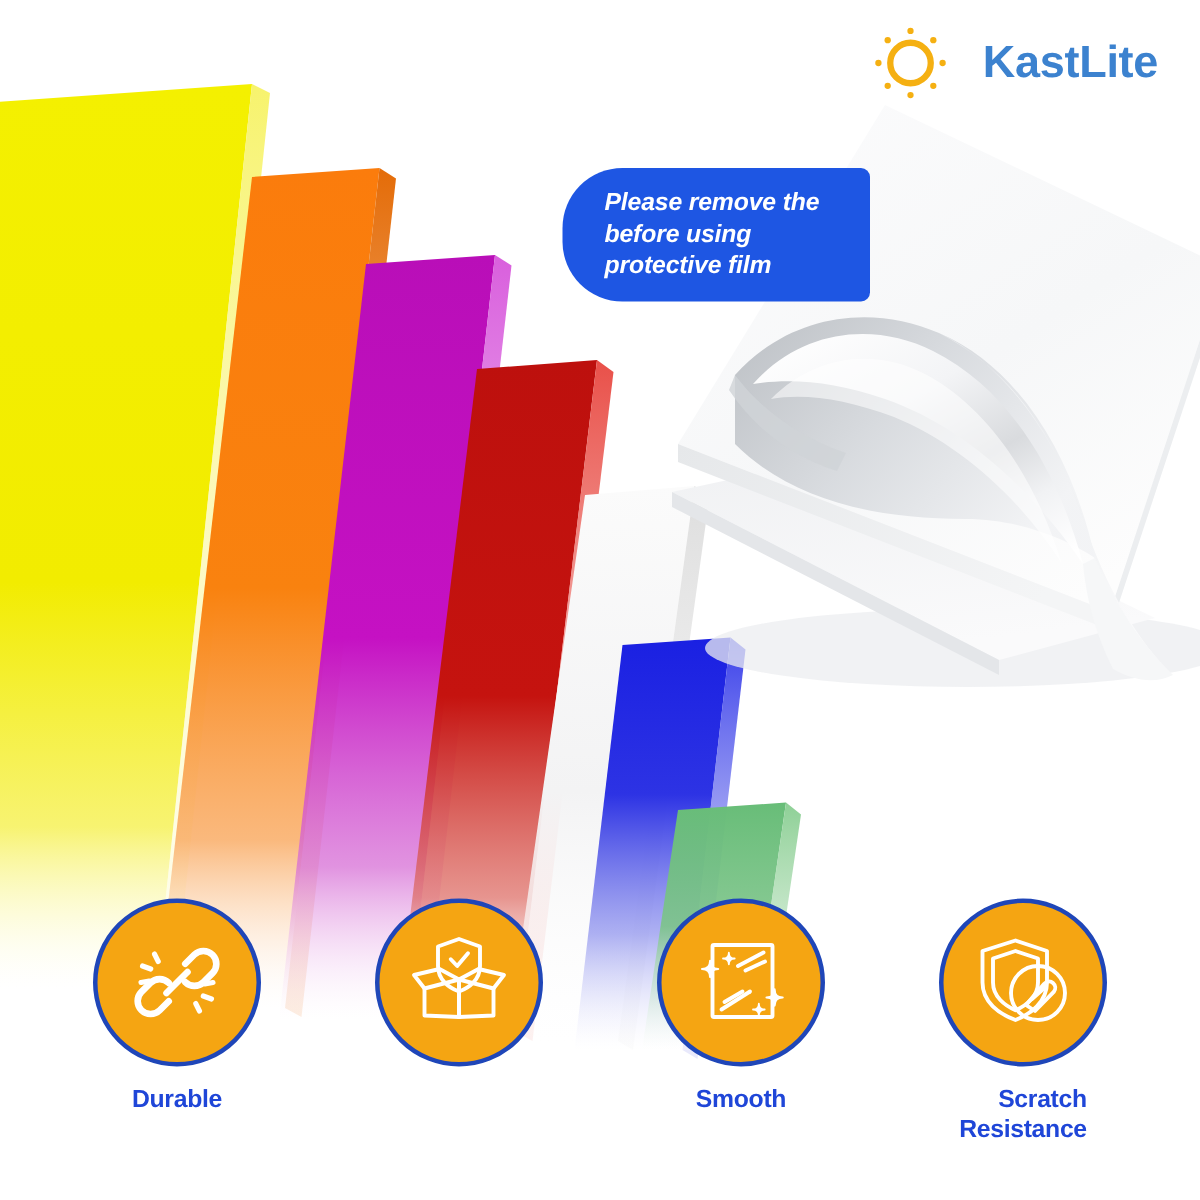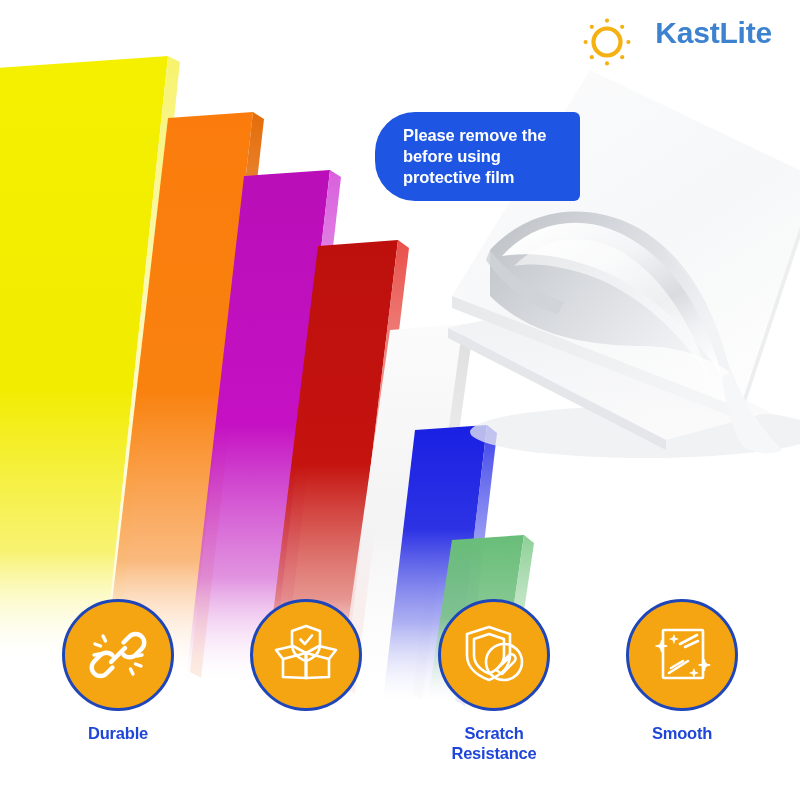--- a/index.html
+++ b/index.html
@@ -16,58 +16,58 @@
 
   
   .sheet-layer { position:absolute; inset:0; }
 
   
   #clear-sheet-group { position:absolute; left:430px; top:60px; width:400px; height:420px; }
 
   
   #logo {
     position:absolute; right:28px; top:16px;
-    display:flex; align-items:flex-start; gap:22px;
+    display:flex; align-items:center; gap:22px;
   }
   #logo .word {
     font-size:30px; font-weight:600; letter-spacing:-0.2px;
     color:#3c82cf;
     font-family:"Liberation Sans", sans-serif;
   }
 
   
   #callout {
     position:absolute; left:375px; top:112px;
     width:205px; min-height:78px;
     background:#1e56e3;
     border-radius:40px 6px 6px 40px;
     padding:13px 16px 14px 28px;
     color:#fff;
     font-size:16.5px; font-weight:700; line-height:1.26;
     letter-spacing:-0.1px;
     z-index:8;
   }
-  #callout .line { display:block; white-space:nowrap; }
+  #callout .line { display:block; white-space:nowrap;font-style:italic; }
 
   
   #features {
     position:absolute; left:0; right:0; bottom:36px;
     display:flex; justify-content:center; align-items:flex-start;
     gap:48px; z-index:9;
   }
   .feature { width:140px; display:flex; flex-direction:column; align-items:center; }
   .badge {
     width:112px; height:112px; border-radius:50%;
     background:#f5a512;
     border:3px solid #1f46b8;
     display:flex; align-items:center; justify-content:center;
   }
   .badge svg { display:block; }
   .feature .label {
-    margin-top:13px; text-align:center;
+    margin-top:13px; text-align:right;
     color:#1f46d8; font-size:16.5px; font-weight:700; line-height:1.2;
     letter-spacing:-0.2px;
   }
   .feature .label .l2 { display:block; }
 </style>
 </head>
 <body>
 
 <div id="stage">
 
@@ -302,46 +302,46 @@
           <path d="M35 33 L58 39 L58 57 L35 58 Z"></path>
           <path d="M12 39 L5 30 L22 26 L35 33"></path>
           <path d="M58 39 L65 30 L48 26 L35 33"></path>
         </svg>
       </div>
     </div>
 
     <div class="feature">
       <div class="badge">
         <svg width="70" height="70" viewBox="0 0 70 70" fill="none" stroke="#ffffff" stroke-width="2.6" stroke-linecap="round" stroke-linejoin="round">
-          <path d="M30 7 L51 14 V35 c0 13 -11 21 -21 25 C19 56 8 48 8 35 V14 Z"></path>
-          <path d="M30 14 L45 19 V35 c0 9.5 -8 15.5 -15 18.5 C23 50.5 15 44.5 15 35 V19 Z"></path>
-          <circle cx="45" cy="42" r="18"></circle>
-          <path d="M37 50 L49 36 c1.6 -1.9 4.2 -2.2 6 -0.7 c1.8 1.5 2 4.1 0.5 6 L43 54 Z"></path>
-          <path d="M41 46 L50 38"></path>
-        </svg>
-      </div>
-      <div class="label">
-        <span>Scratch</span>
-        <span class="l2">Resistance</span>
-      </div>
-    </div>
-
-    <div class="feature">
-      <div class="badge">
-        <svg width="70" height="70" viewBox="0 0 70 70" fill="none" stroke="#ffffff" stroke-width="2.6" stroke-linecap="round" stroke-linejoin="round">
           <rect x="16" y="10" width="40" height="48" rx="1"></rect>
           <path d="M33 24 L50 15"></path>
           <path d="M38 27 L51 21"></path>
           <path d="M22 53 L41 41"></path>
           <path d="M24 48 L36 41"></path>
           <path d="M9 26 c3.6 0 5.4 -1.8 5.4 -5.4 c0 3.6 1.8 5.4 5.4 5.4 c-3.6 0 -5.4 1.8 -5.4 5.4 c0 -3.6 -1.8 -5.4 -5.4 -5.4 Z" fill="#ffffff" stroke-width="1.4"></path>
           <path d="M23 19 c2.6 0 3.9 -1.3 3.9 -3.9 c0 2.6 1.3 3.9 3.9 3.9 c-2.6 0 -3.9 1.3 -3.9 3.9 c0 -2.6 -1.3 -3.9 -3.9 -3.9 Z" fill="#ffffff" stroke-width="1.2"></path>
           <path d="M52 45 c3.6 0 5.4 -1.8 5.4 -5.4 c0 3.6 1.8 5.4 5.4 5.4 c-3.6 0 -5.4 1.8 -5.4 5.4 c0 -3.6 -1.8 -5.4 -5.4 -5.4 Z" fill="#ffffff" stroke-width="1.4"></path>
           <path d="M43 53 c2.6 0 3.9 -1.3 3.9 -3.9 c0 2.6 1.3 3.9 3.9 3.9 c-2.6 0 -3.9 1.3 -3.9 3.9 c0 -2.6 -1.3 -3.9 -3.9 -3.9 Z" fill="#ffffff" stroke-width="1.2"></path>
         </svg>
       </div>
       <div class="label">
         <span>Smooth</span>
       </div>
     </div>
 
+    <div class="feature">
+      <div class="badge">
+        <svg width="70" height="70" viewBox="0 0 70 70" fill="none" stroke="#ffffff" stroke-width="2.6" stroke-linecap="round" stroke-linejoin="round">
+          <path d="M30 7 L51 14 V35 c0 13 -11 21 -21 25 C19 56 8 48 8 35 V14 Z"></path>
+          <path d="M30 14 L45 19 V35 c0 9.5 -8 15.5 -15 18.5 C23 50.5 15 44.5 15 35 V19 Z"></path>
+          <circle cx="45" cy="42" r="18"></circle>
+          <path d="M37 50 L49 36 c1.6 -1.9 4.2 -2.2 6 -0.7 c1.8 1.5 2 4.1 0.5 6 L43 54 Z"></path>
+          <path d="M41 46 L50 38"></path>
+        </svg>
+      </div>
+      <div class="label">
+        <span>Scratch</span>
+        <span class="l2">Resistance</span>
+      </div>
+    </div>
+
   </div>
 </div>
 
 </body></html>

